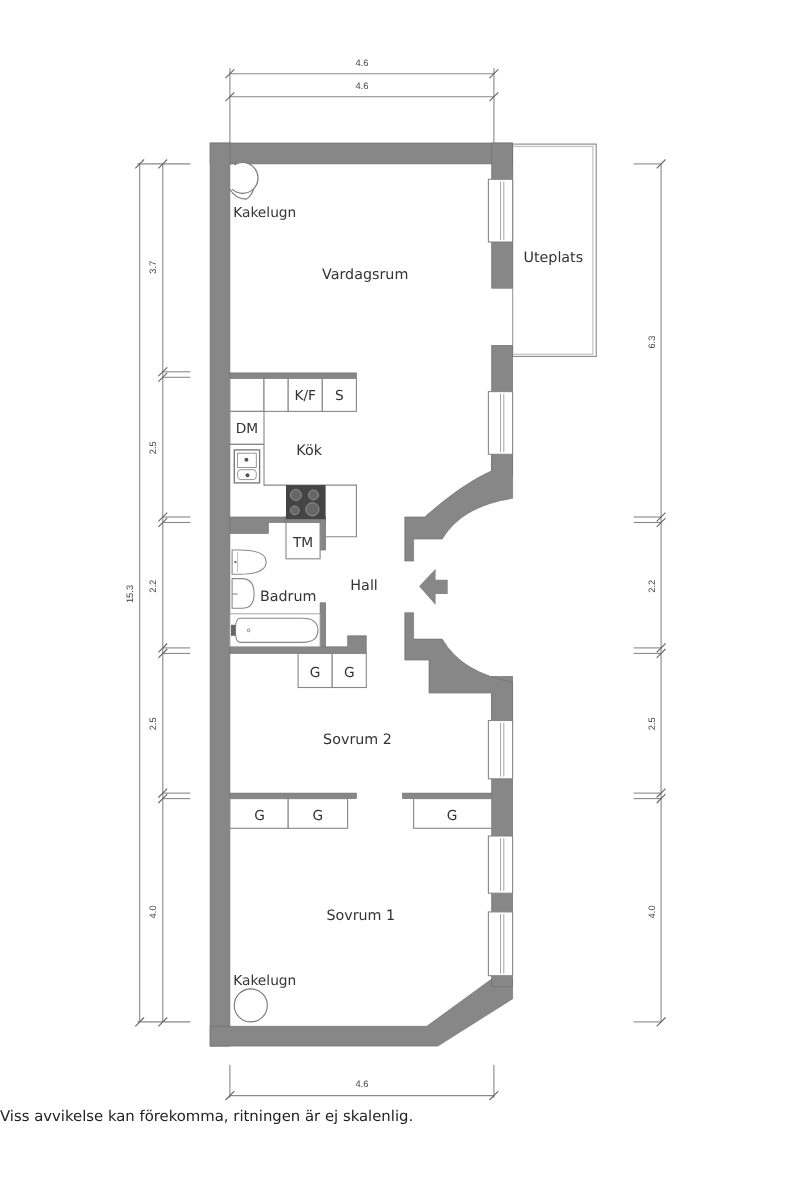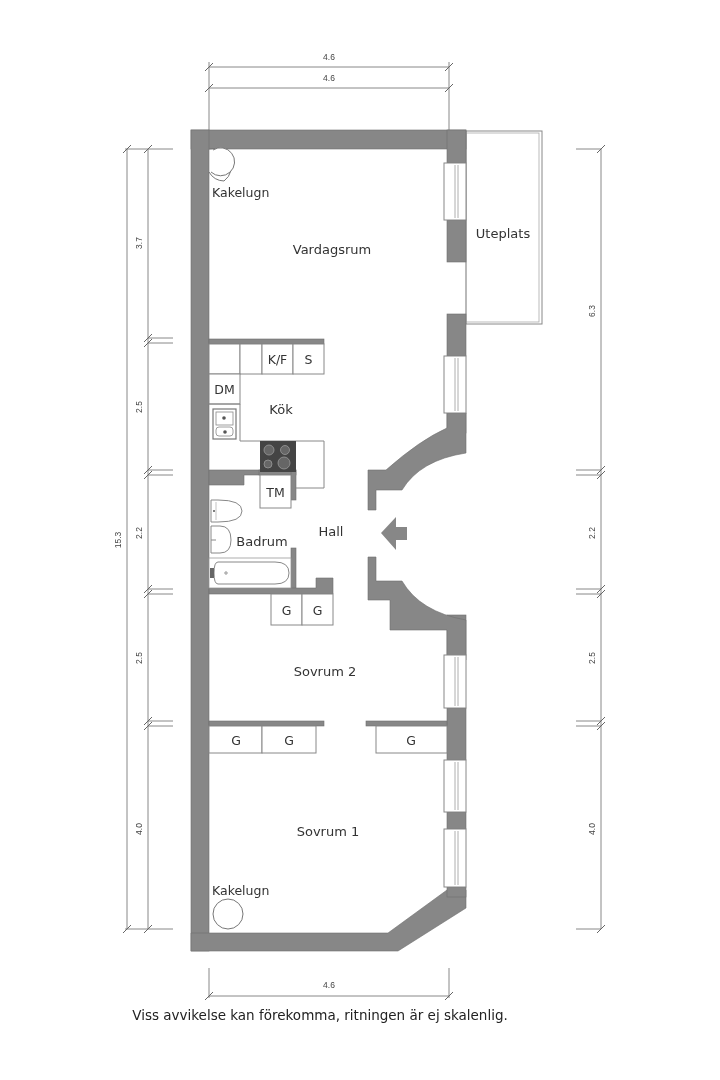--- a/index.html
+++ b/index.html
@@ -8,21 +8,21 @@
     .dim-text { font-family: "Liberation Sans", sans-serif; font-size: 8.5px; fill: #444; }
     .room-label { font-family: "DejaVu Sans", sans-serif; font-size: 13px; fill: #333; }
     .fix-label { font-family: "DejaVu Sans", sans-serif; font-size: 12.5px; fill: #333; }
     .dimline { stroke: #888; stroke-width: 1; fill: none; }
     .tick { stroke: #666; stroke-width: 1; }
     .wall { fill: #878787; stroke: #6f6f6f; stroke-width: 0.6; }
     .thin { fill: none; stroke: #888; stroke-width: 1; }
     .win-frame { fill: #fff; stroke: #888; stroke-width: 1; }
     .win-glass { fill: none; stroke: #999; stroke-width: 0.8; }
     .cab { fill: #fff; stroke: #888; stroke-width: 1; }
-    .caption { position: absolute; left: 0; width: 640px; top: 1007px; text-align: center; font-family: "DejaVu Sans", sans-serif; font-size: 13.5px; color: #222; }
+    .caption { position: absolute; left: 0; width: 640px; top: 1007px; text-align: left; font-family: "DejaVu Sans", sans-serif; font-size: 13.5px; color: #222; }
   </style>
 </head>
 <body>
 
 <svg id="plan" viewBox="0 0 720 1080" xmlns="http://www.w3.org/2000/svg">
 
   <g>
     <line class="dimline" x1="209" y1="67" x2="449" y2="67"></line>
     <line class="dimline" x1="209" y1="88" x2="449" y2="88"></line>
     <line class="dimline" x1="209" y1="62" x2="209" y2="130"></line>

